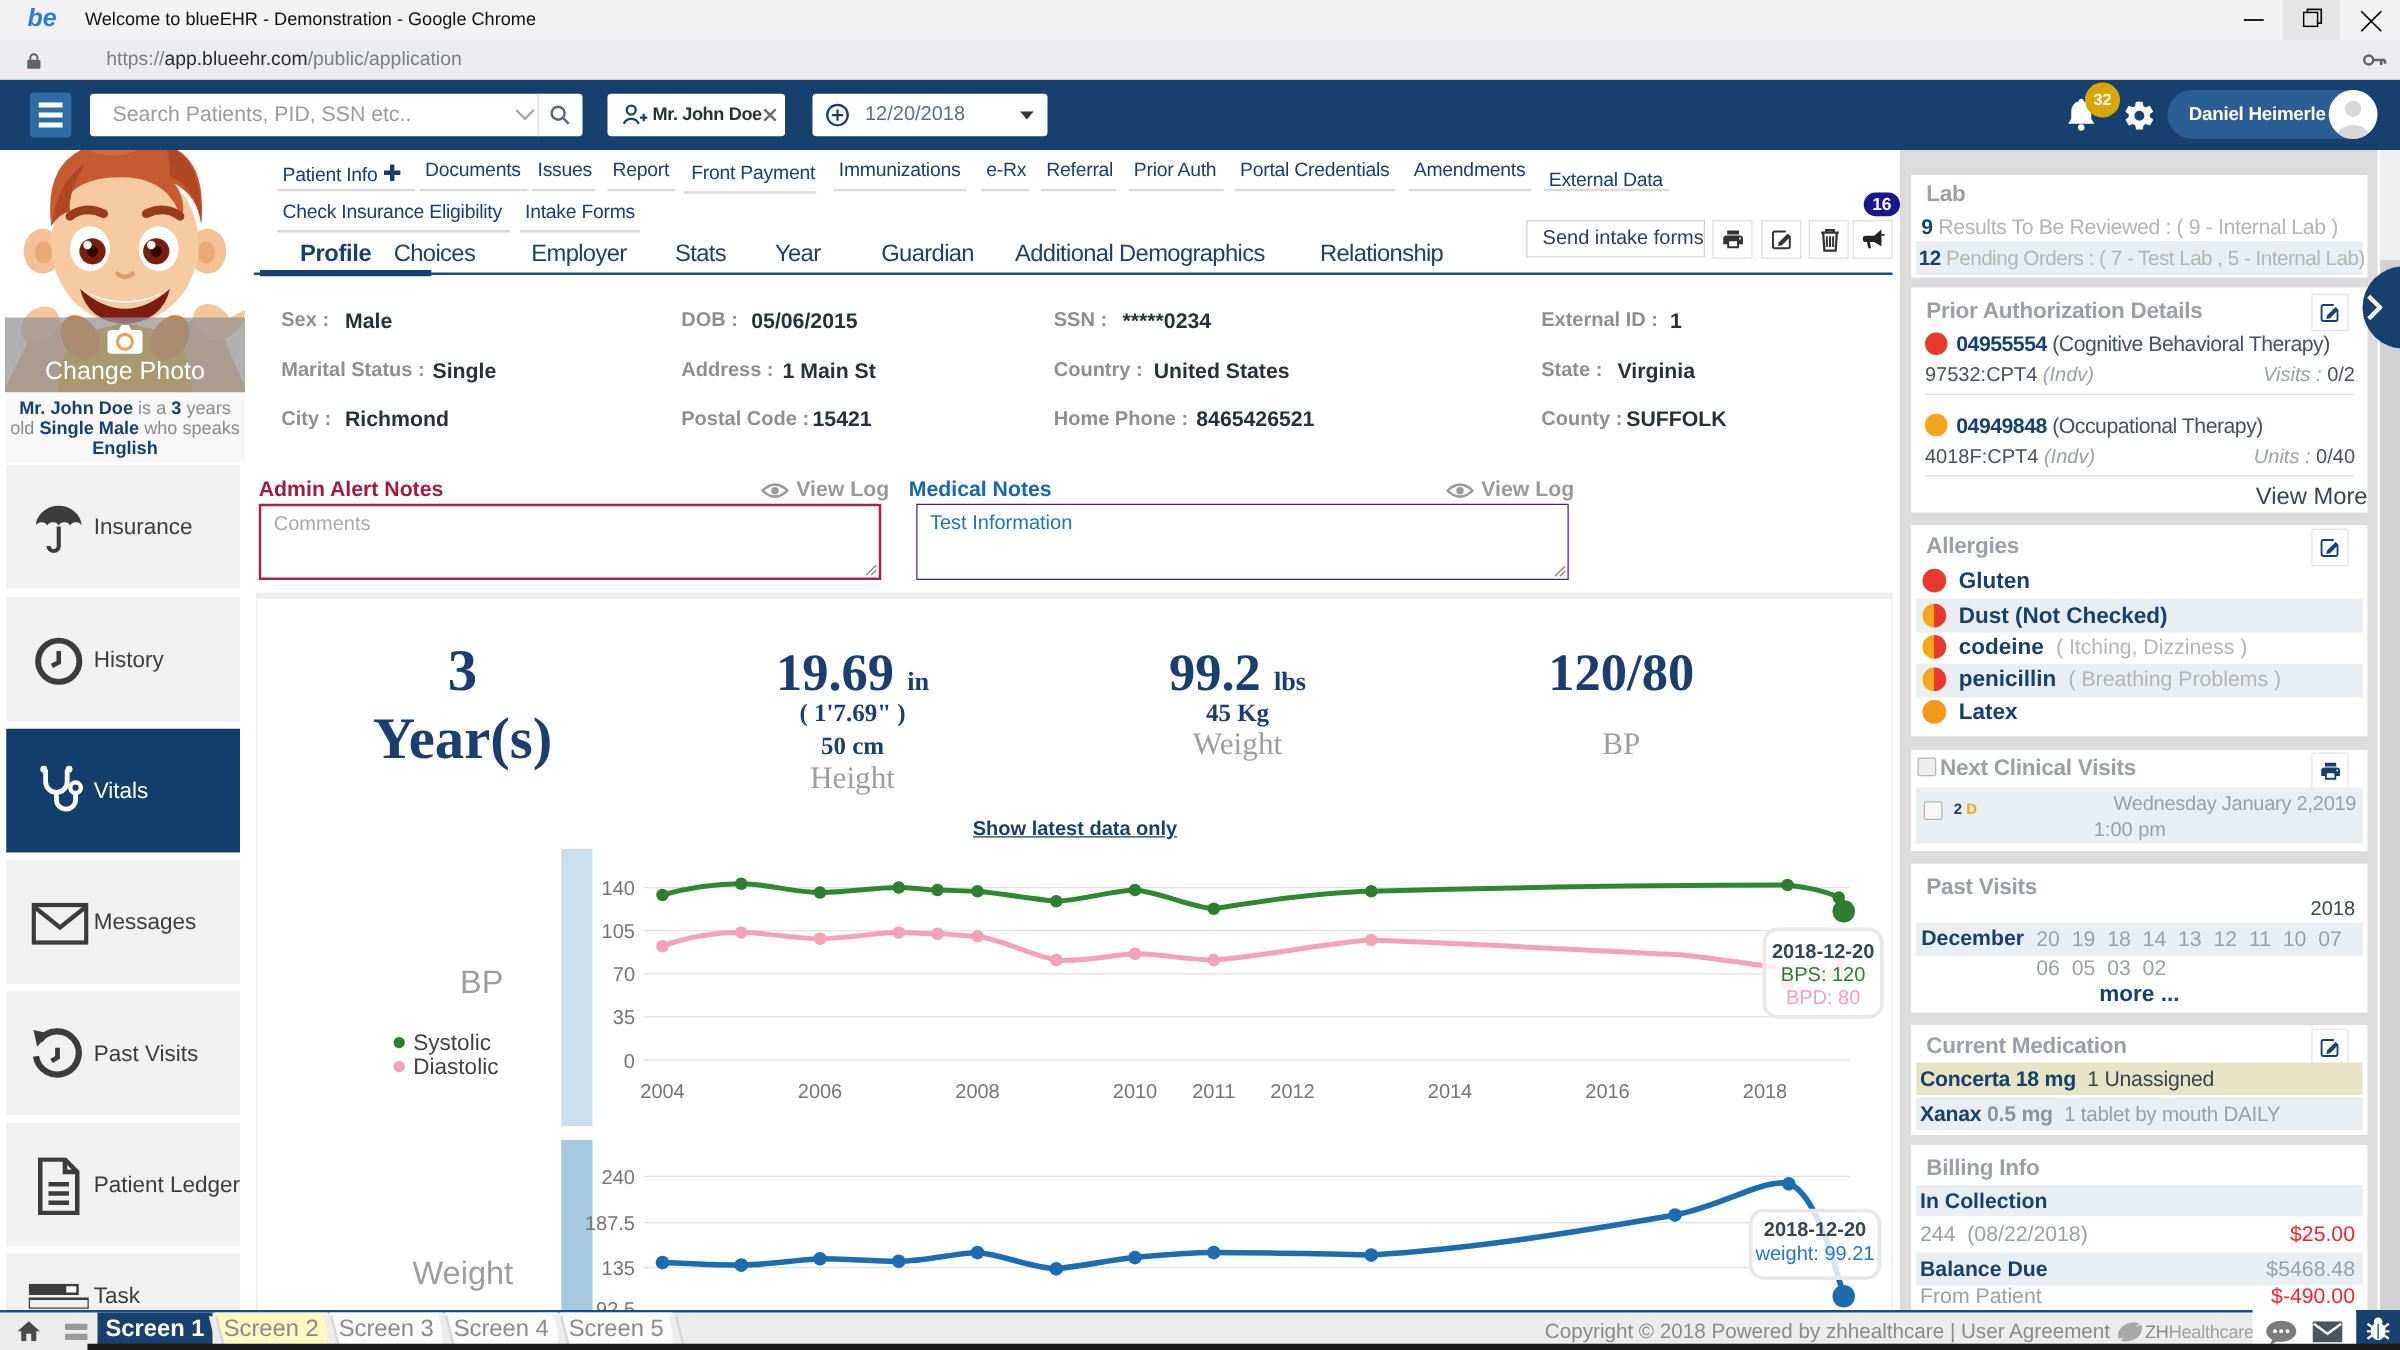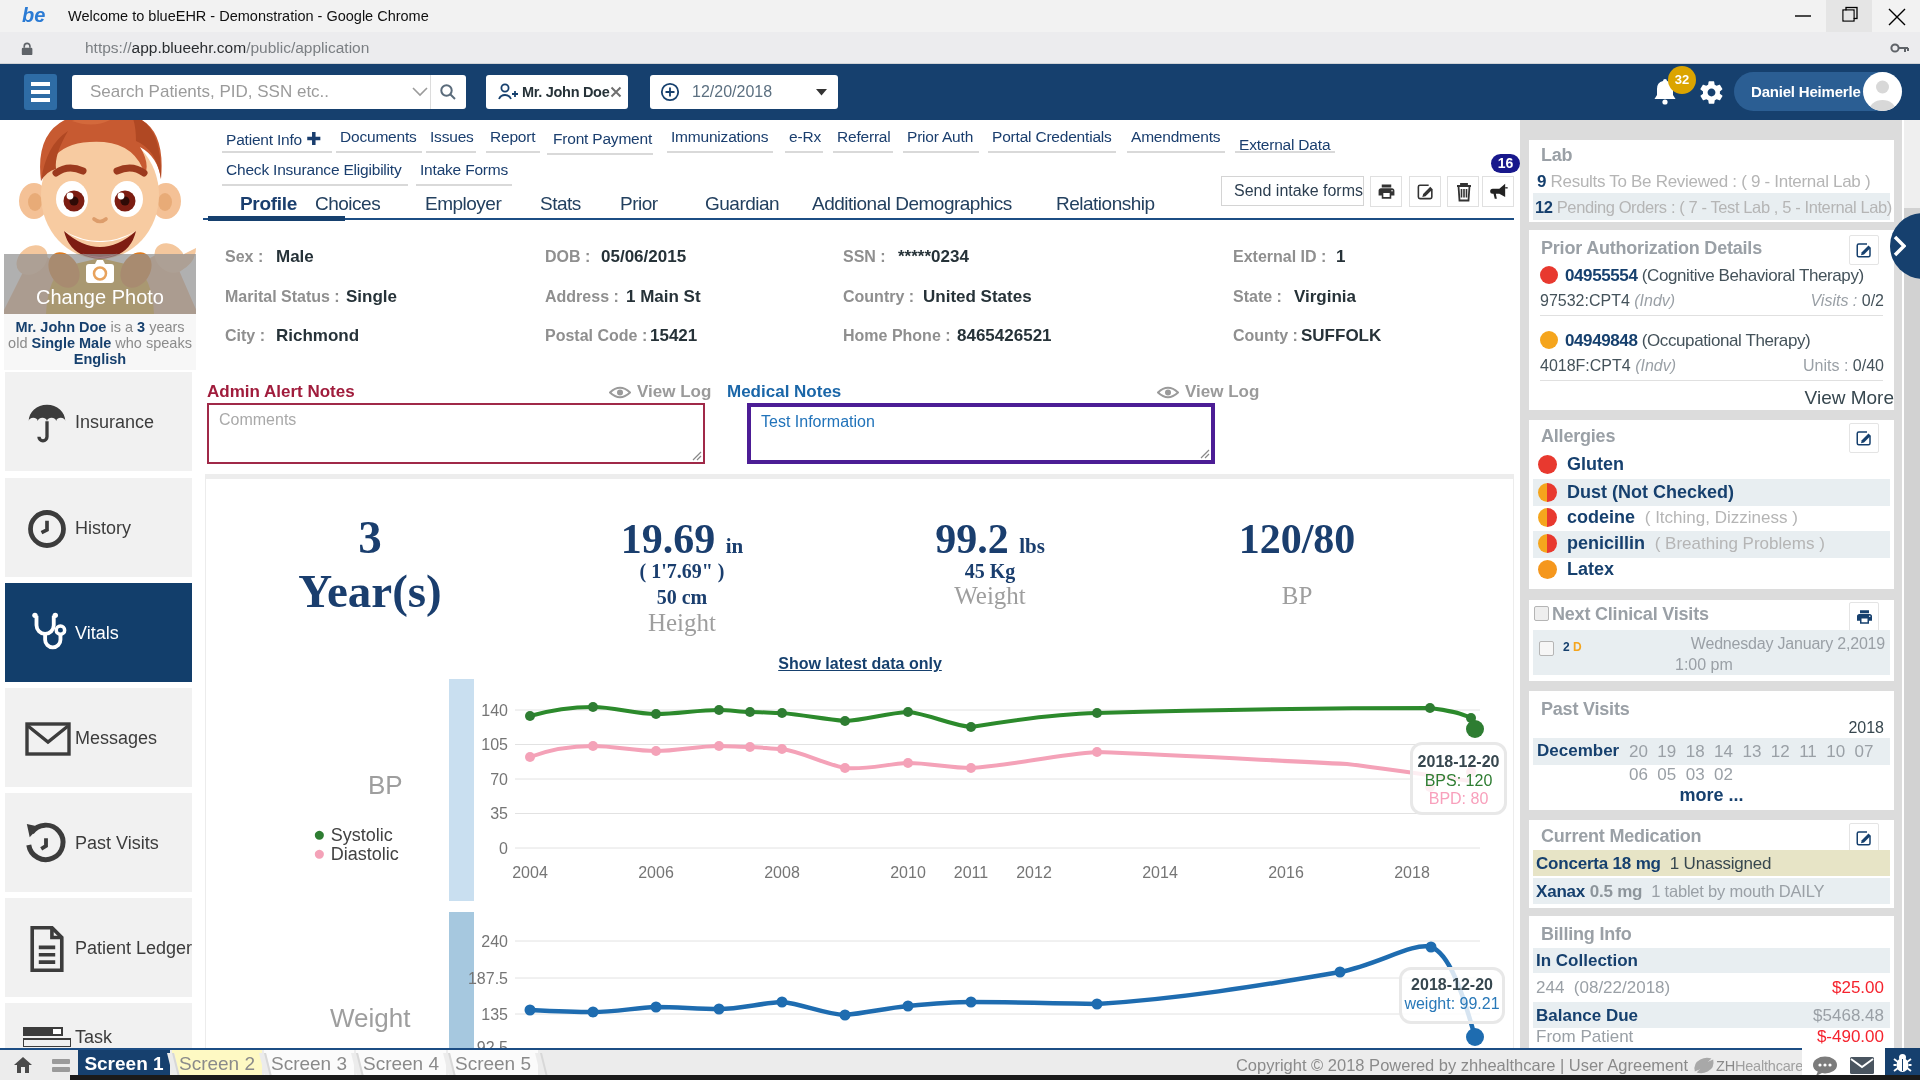--- a/index.html
+++ b/index.html
@@ -274,21 +274,21 @@
 
   <div class="t1" style="left:29px;top:41px">Check Insurance Eligibility</div>
   <div class="t1" style="left:223px;top:41px">Intake Forms</div>
   <div class="tabu" style="left:25px;top:64px;width:186px"></div>
   <div class="tabu" style="left:219px;top:64px;width:96px"></div>
 
   <div class="t1" style="left:43px;top:73px;font-size:19px;font-weight:bold;letter-spacing:-0.3px">Profile</div>
   <div class="t1" style="left:118px;top:73px;font-size:19px;color:#23405f;letter-spacing:-0.5px">Choices</div>
   <div class="t1" style="left:228px;top:73px;font-size:19px;color:#23405f;letter-spacing:-0.5px">Employer</div>
   <div class="t1" style="left:343px;top:73px;font-size:19px;color:#23405f;letter-spacing:-0.5px">Stats</div>
-  <div class="t1" style="left:423px;top:73px;font-size:19px;color:#23405f;letter-spacing:-0.5px">Prior</div>
+  <div class="t1" style="left:423px;top:73px;font-size:19px;color:#23405f;letter-spacing:-0.5px">Year</div>
   <div class="t1" style="left:508px;top:73px;font-size:19px;color:#23405f;letter-spacing:-0.5px">Guardian</div>
   <div class="t1" style="left:615px;top:73px;font-size:19px;color:#23405f;letter-spacing:-0.5px">Additional Demographics</div>
   <div class="t1" style="left:859px;top:73px;font-size:19px;color:#23405f;letter-spacing:-0.5px">Relationship</div>
   <div class="abs" style="left:6px;top:98px;width:1311px;height:2px;background:#1c4d84"></div>
   <div class="abs" style="left:11px;top:96px;width:137px;height:5px;background:#16406e"></div>
   <div class="abs" style="left:1024px;top:56px;width:143px;height:30px;border:1px solid #d4d4d4;background:#fff;text-align:right;line-height:28px;font-size:16px;color:#2c3e50">Send intake forms</div>
   <div class="abs" style="left:1173px;top:56px;width:32px;height:31px;border:1px solid #e0e0e0;background:#fff">
     <svg style="margin:5px 0 0 6px" width="19" height="19" viewBox="0 0 24 24">
           <path fill="#333" d="M19 8H5c-1.7 0-3 1.3-3 3v6h4v4h12v-4h4v-6c0-1.7-1.3-3-3-3zm-3 11H8v-5h8v5zm3-7c-.6 0-1-.4-1-1s.4-1 1-1 1 .4 1 1-.4 1-1 1zm-1-9H6v4h12V3z"></path>
         </svg>
@@ -349,21 +349,21 @@
     <svg style="position:absolute;right:1px;bottom:1px" width="10" height="10" viewBox="0 0 10 10">
           <path d="M9 1 L1 9 M9 5 L5 9" stroke="#888" stroke-width="1.2"></path>
         </svg>
   </div>
   <div class="abs" style="left:530px;top:262px;font-size:17px;font-weight:bold;color:#1a66a8">Medical Notes</div>
   <svg class="abs" style="left:960px;top:265px" width="22" height="15" viewBox="0 0 22 15">
         <path d="M1 7.5 Q11 -2 21 7.5 Q11 17 1 7.5 Z" fill="none" stroke="#9a9a9a" stroke-width="2"></path>
         <circle cx="11" cy="7.5" r="3" fill="#9a9a9a"></circle>
       </svg>
   <div class="abs" style="left:988px;top:262px;font-size:17px;font-weight:bold;color:#9a9a9a">View Log</div>
-  <div class="abs" style="left:550px;top:283px;width:468px;height:61px;border:4px solid #4c1d95;background:#fff">
+  <div class="abs" style="left:536px;top:283px;width:522px;height:61px;border:1px solid #4c1d95;background:#fff">
     <div style="position:absolute;left:10px;top:6px;font-size:16px;color:#2173ba">Test Information</div>
     <svg style="position:absolute;right:1px;bottom:1px" width="10" height="10" viewBox="0 0 10 10">
           <path d="M9 1 L1 9 M9 5 L5 9" stroke="#888" stroke-width="1.2"></path>
         </svg>
   </div>
 
   <div class="abs" style="left:8px;top:354px;width:1309px;height:574px;border:1px solid #ececec;border-top:5px solid #ededed;border-bottom:none;background:#fff"></div>
   <div class="abs serif" style="left:73px;top:390px;width:200px;text-align:center;font-size:47px;font-weight:bold">3</div>
   <div class="abs serif" style="left:73px;top:444px;width:200px;text-align:center;font-size:47px;font-weight:bold">Year(s)</div>
   <div class="abs serif" style="left:385px;top:395px;width:200px;text-align:center;font-size:42px;font-weight:bold">19.69 <span style="font-size:21px">in</span></div>
@@ -499,21 +499,21 @@
             <path fill="#16406e" d="M9 15 l-1 4 4-1 9-9 -3-3 z"></path>
           </svg></div>
     <div class="abs" style="left:11px;top:36px;width:18px;height:18px;border-radius:50%;background:#e8392f"></div>
     <div class="abs" style="left:36px;top:36px;font-size:17px;font-weight:bold;color:#16406e;letter-spacing:-0.4px">04955554 <span style="font-weight:normal;color:#44525a">(Cognitive Behavioral Therapy)</span></div>
     <div class="abs" style="left:11px;top:62px;font-size:16px;color:#44525a">97532:CPT4 <span style="font-style:italic;color:#9aa0a6;font-size:16px">(Indv)</span></div>
     <div class="abs" style="right:10px;top:62px;font-size:16px;color:#44525a"><span style="font-style:italic;color:#9aa0a6">Visits : </span>0/2</div>
     <div class="abs" style="left:11px;top:85px;width:343px;height:1px;background:#e0e0e0"></div>
     <div class="abs" style="left:11px;top:101px;width:18px;height:18px;border-radius:50%;background:#f5a51d"></div>
     <div class="abs" style="left:36px;top:101px;font-size:17px;font-weight:bold;color:#16406e;letter-spacing:-0.4px">04949848 <span style="font-weight:normal;color:#44525a">(Occupational Therapy)</span></div>
     <div class="abs" style="left:11px;top:127px;font-size:16px;color:#44525a">4018F:CPT4 <span style="font-style:italic;color:#9aa0a6;font-size:16px">(Indv)</span></div>
-    <div class="abs" style="right:10px;top:127px;font-size:16px;color:#44525a"><span style="color:#9aa0a6">Units : </span>0/40</div>
+    <div class="abs" style="right:10px;top:127px;font-size:16px;color:#44525a"><span style="font-style:italic;color:#9aa0a6">Units : </span>0/40</div>
     <div class="abs" style="left:11px;top:150px;width:343px;height:1px;background:#e0e0e0"></div>
     <div class="abs" style="left:0;top:157px;width:365px;text-align:right;font-size:19px;color:#37474f">View More</div>
   </div>
 
   <div class="card" style="top:300px;height:169px">
     <div class="cardh" style="top:6px">Allergies</div>
     <div class="editbtn" style="left:320px;top:3px"><svg style="margin:5px 0 0 5px" width="18" height="18" viewBox="0 0 24 24">
             <path fill="none" stroke="#16406e" stroke-width="2" d="M16 4 H5 a2 2 0 0 0-2 2 v13 a2 2 0 0 0 2 2 h13 a2 2 0 0 0 2-2 V9"></path>
             <path fill="#16406e" d="M9 15 l-1 4 4-1 9-9 -3-3 z"></path>
           </svg></div>

